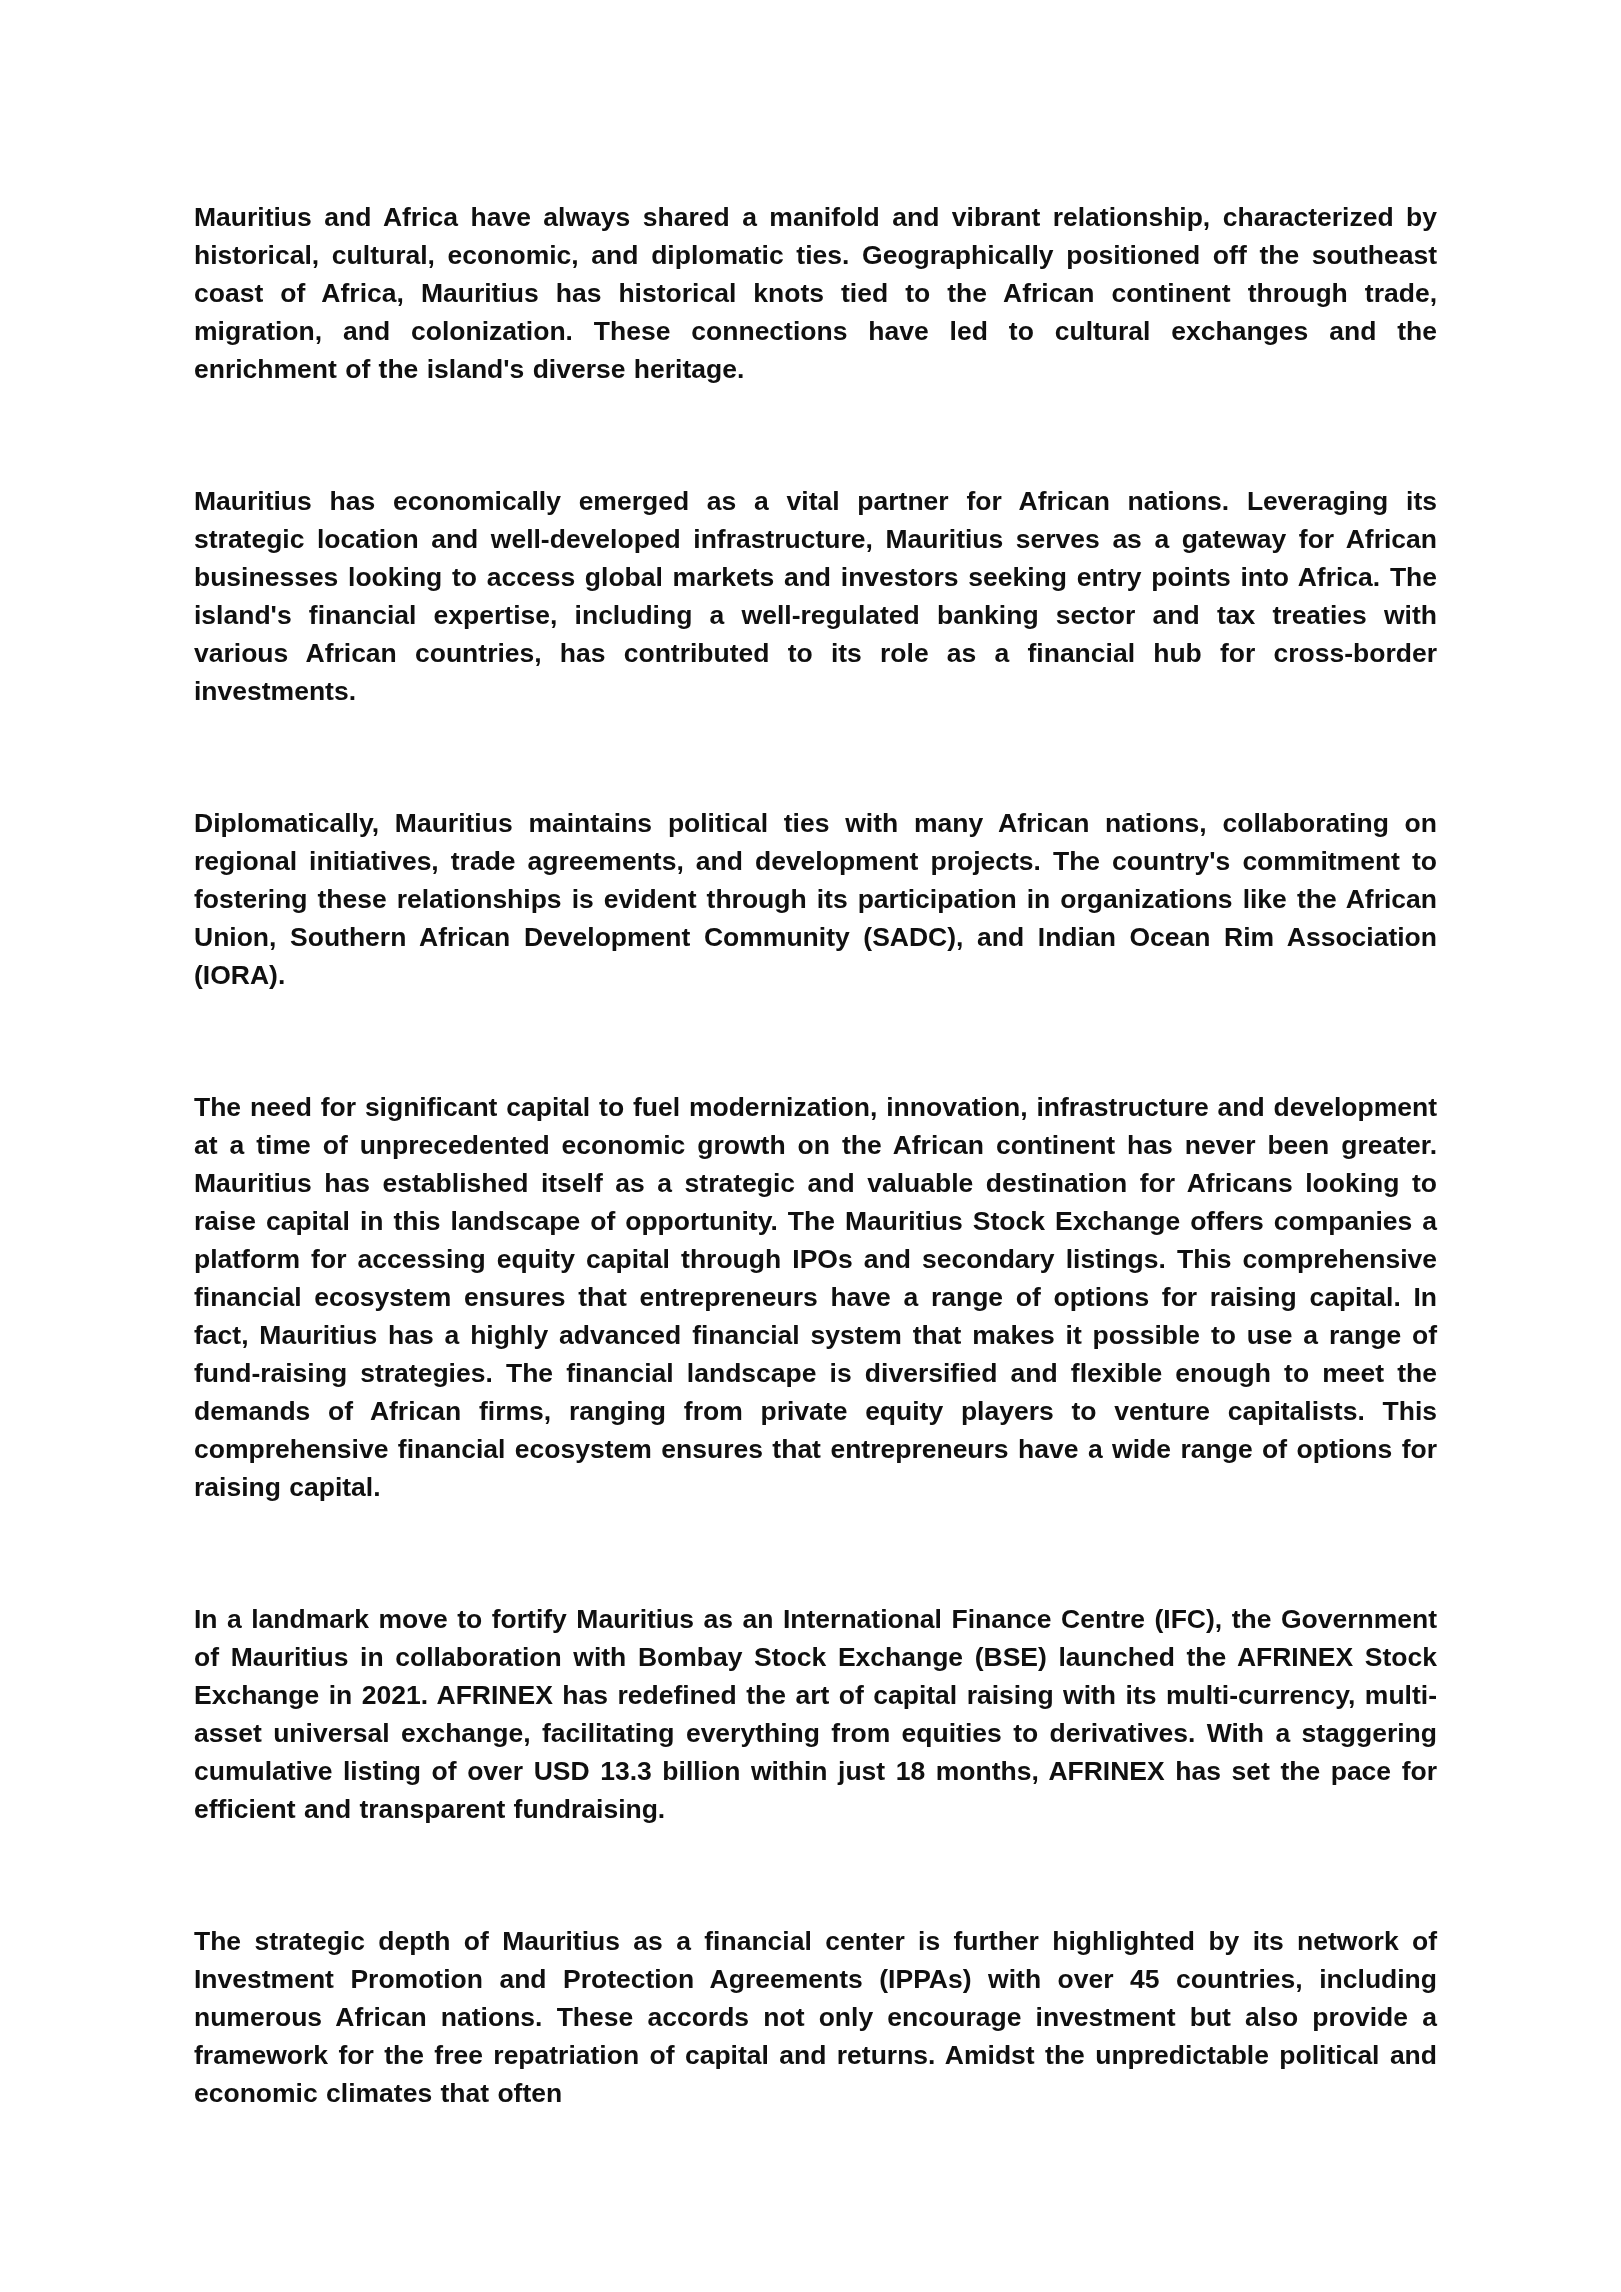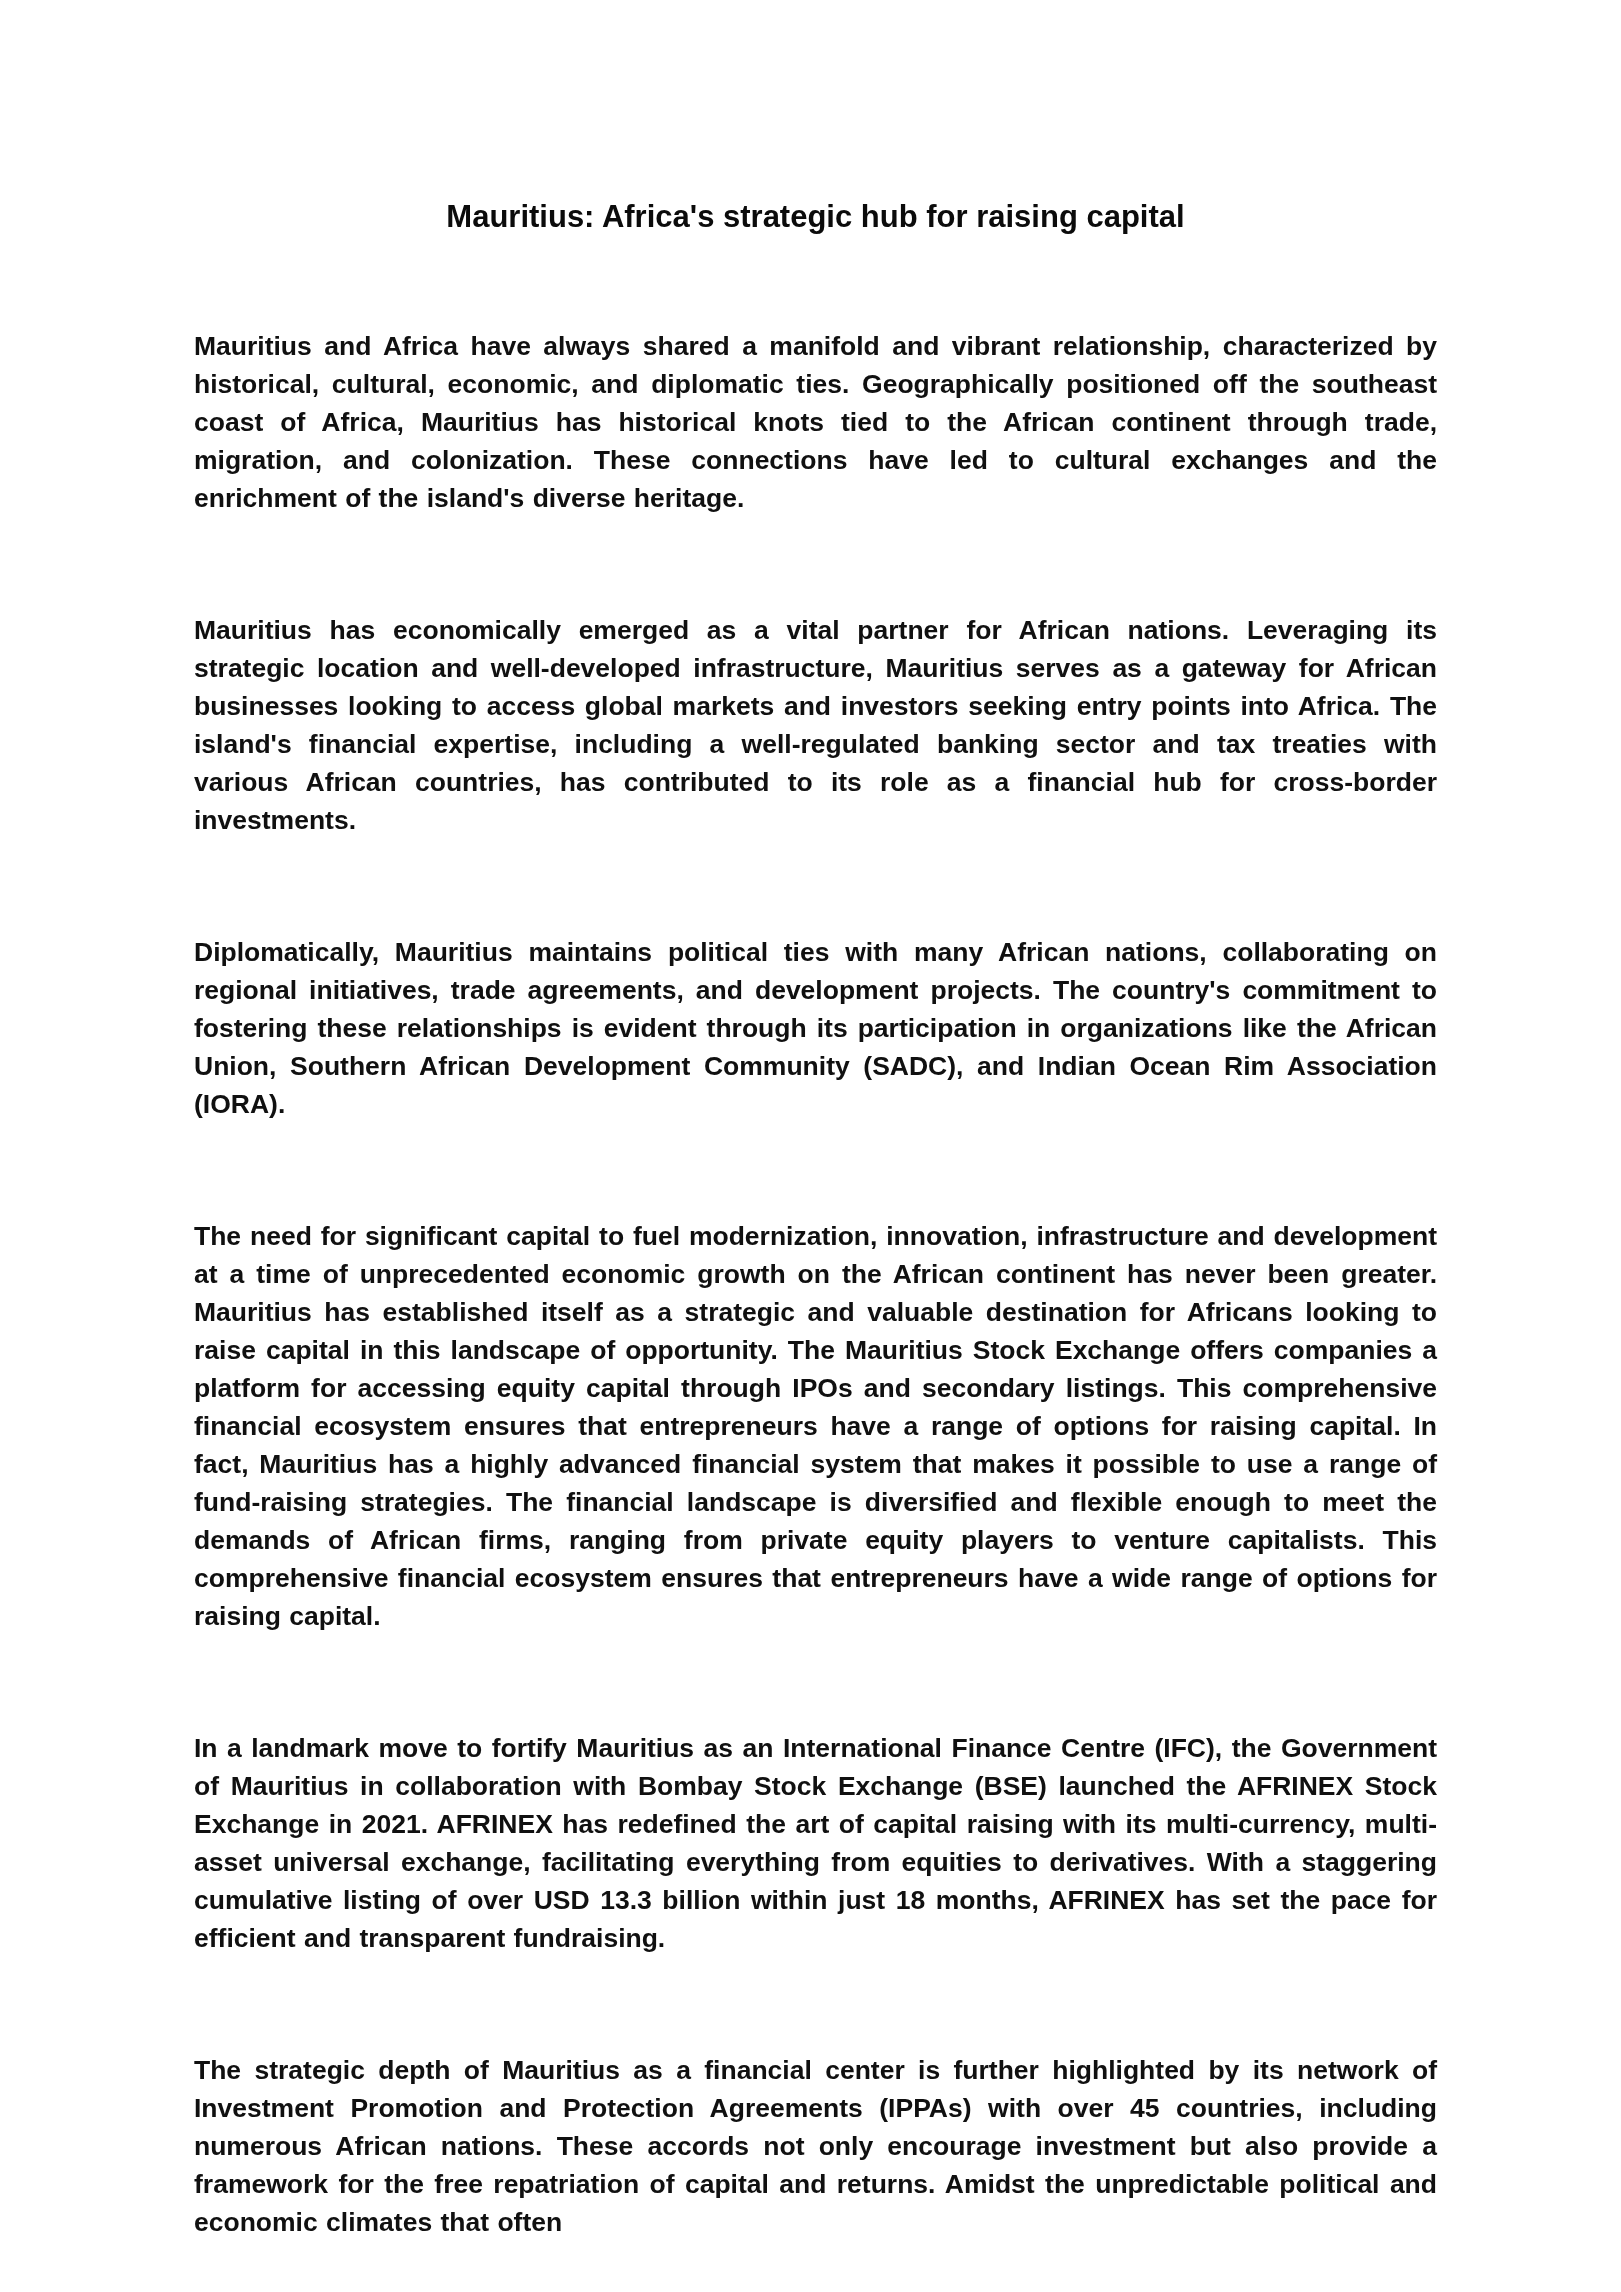--- a/index.html
+++ b/index.html
@@ -35,21 +35,20 @@
     font-weight: bold;
   }
   .para:last-child {
     margin-bottom: 0;
   }
 </style>
 </head>
 <body>
 
 <div class="page">
-  <h1 class="doc-title">Mauritius: Africa's strategic hub for raising capital</h1>
 
   <p class="para">Mauritius and Africa have always shared a manifold and vibrant relationship, characterized by historical, cultural, economic, and diplomatic ties. Geographically positioned off the southeast coast of Africa, Mauritius has historical knots tied to the African continent through trade, migration, and colonization. These connections have led to cultural exchanges and the enrichment of the island's diverse heritage.</p>
 
   <p class="para">Mauritius has economically emerged as a vital partner for African nations. Leveraging its strategic location and well-developed infrastructure, Mauritius serves as a gateway for African businesses looking to access global markets and investors seeking entry points into Africa. The island's financial expertise, including a well-regulated banking sector and tax treaties with various African countries, has contributed to its role as a financial hub for cross-border investments.</p>
 
   <p class="para">Diplomatically, Mauritius maintains political ties with many African nations, collaborating on regional initiatives, trade agreements, and development projects. The country's commitment to fostering these relationships is evident through its participation in organizations like the African Union, Southern African Development Community (SADC), and Indian Ocean Rim Association (IORA).</p>
 
   <p class="para">The need for significant capital to fuel modernization, innovation, infrastructure and development at a time of unprecedented economic growth on the African continent has never been greater. Mauritius has established itself as a strategic and valuable destination for Africans looking to raise capital in this landscape of opportunity. The Mauritius Stock Exchange offers companies a platform for accessing equity capital through IPOs and secondary listings. This comprehensive financial ecosystem ensures that entrepreneurs have a range of options for raising capital. In fact, Mauritius has a highly advanced financial system that makes it possible to use a range of fund-raising strategies. The financial landscape is diversified and flexible enough to meet the demands of African firms, ranging from private equity players to venture capitalists. This comprehensive financial ecosystem ensures that entrepreneurs have a wide range of options for raising capital.</p>
 
   <p class="para">In a landmark move to fortify Mauritius as an International Finance Centre (IFC), the Government of Mauritius in collaboration with Bombay Stock Exchange (BSE) launched the AFRINEX Stock Exchange in 2021. AFRINEX has redefined the art of capital raising with its multi-currency, multi-asset universal exchange, facilitating everything from equities to derivatives. With a staggering cumulative listing of over USD 13.3 billion within just 18 months, AFRINEX has set the pace for efficient and transparent fundraising.</p>

